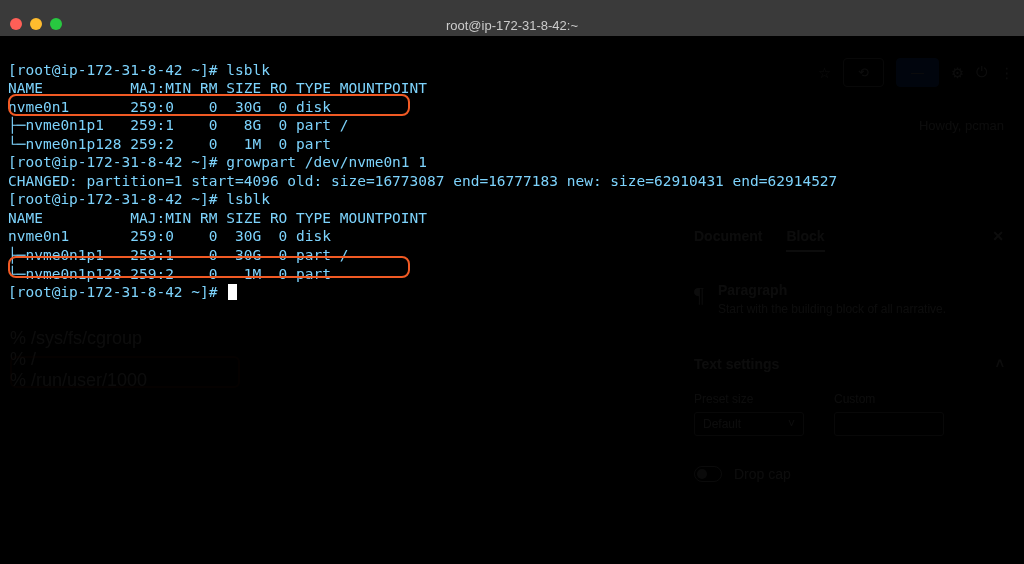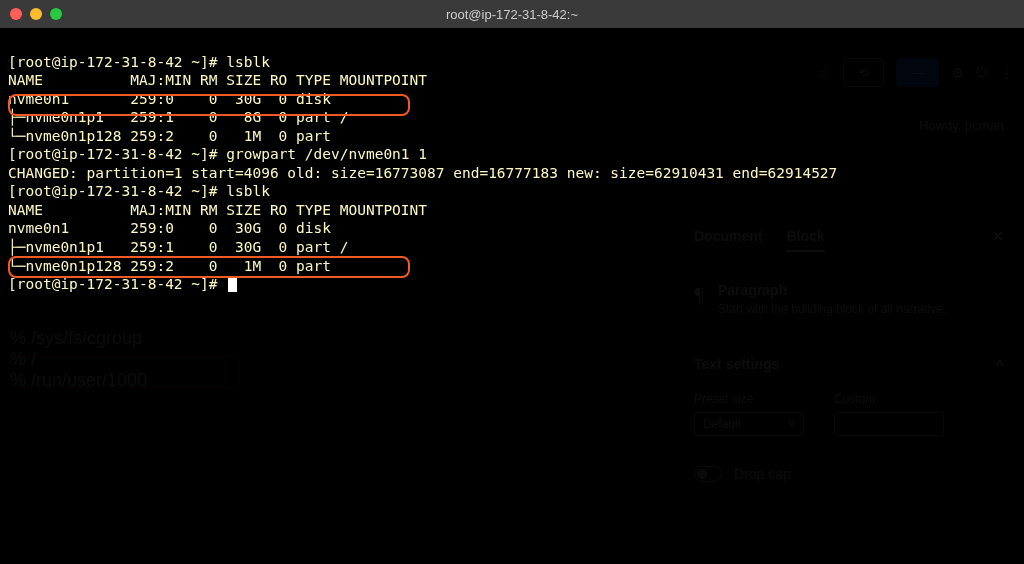--- a/index.html
+++ b/index.html
@@ -9,22 +9,21 @@
       height: 564px;
       font-family: 'Menlo', 'Consolas', monospace;
       font-size: 14.5px;
       overflow: hidden;
       position: relative;
     }
     .titlebar {
       height: 28px;
       background: #3a3a3a;
       display: flex;
-      align-items: center;
-      padding: 8px 10px;
+      padding: 18px 10px;
       position: relative;
     }
     .traffic-lights {
       display: flex;
       gap: 8px;
       position: absolute;
       left: 10px;
     }
     .light {
       width: 12px;
@@ -35,21 +34,21 @@
     .light.yellow { background: #febc2e; }
     .light.green { background: #28c840; }
     .titlebar-title {
       color: #ccc;
       font-size: 13px;
       margin: 0 auto;
       font-family: -apple-system, sans-serif;
     }
     .terminal {
       padding: 6px 8px;
-      color: #fef9c3;
+      color: #7dd3fc;
       line-height: 1.28;
       white-space: pre;
       position: relative;
       z-index: 2;
     }
     .highlight-box {
       position: absolute;
       border: 2px solid #f15a24;
       border-radius: 8px;
       pointer-events: none;

